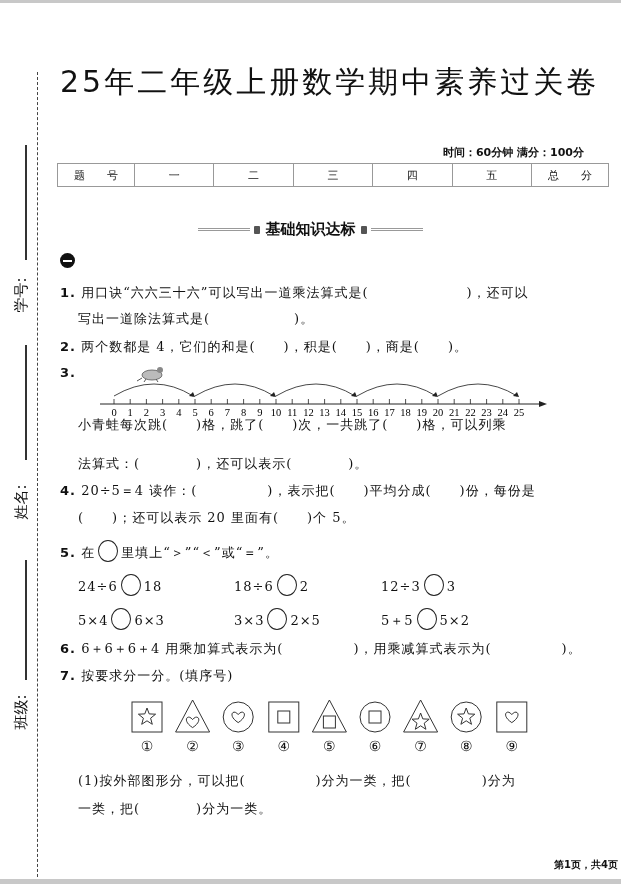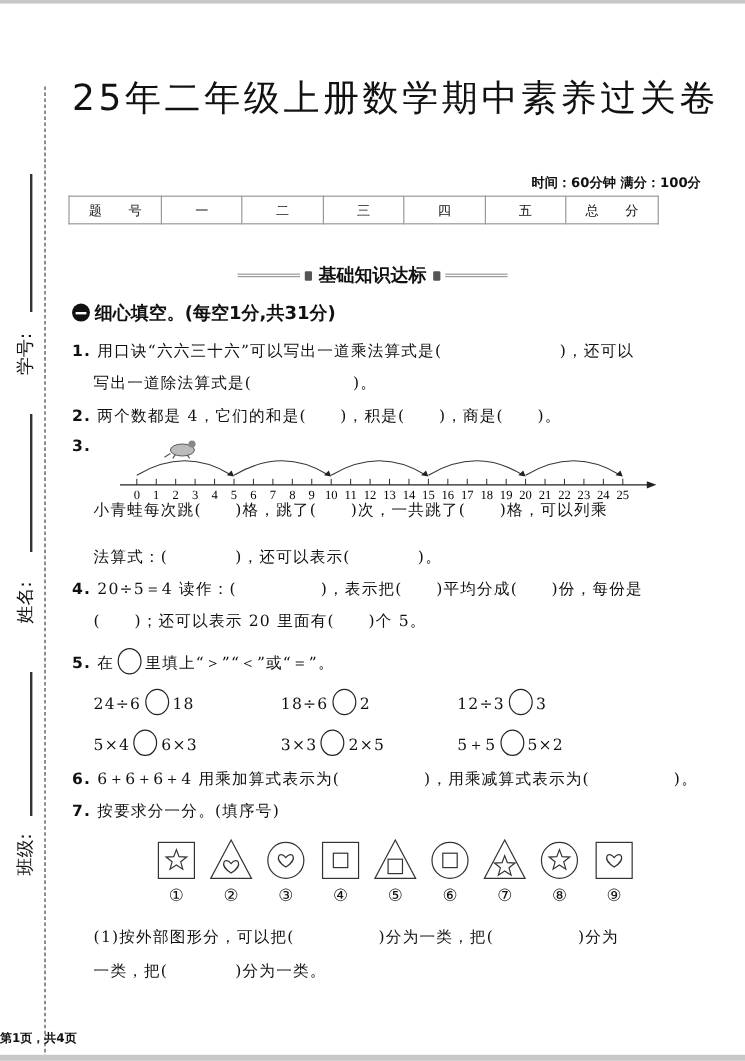--- a/index.html
+++ b/index.html
@@ -4,34 +4,34 @@
 <style>
   html,body{margin:0;padding:0;}
   body{width:621px;height:884px;background:#fff;position:relative;overflow:hidden;font-family:"DejaVu Serif","Liberation Serif",serif;color:#111;}
   .topbar{position:absolute;left:0;top:0;width:621px;height:3px;background:#c8c8c8;}
   .botbar{position:absolute;left:0;bottom:0;width:621px;height:5px;background:#c8c8c8;}
   .dashline{position:absolute;left:37px;top:72px;height:810px;border-left:1.5px dashed #444;}
   .sideline{position:absolute;left:25px;width:1.5px;background:#333;}
   .sidelabel{position:absolute;left:6px;width:30px;font-family:"DejaVu Sans","Liberation Sans",sans-serif;font-size:15px;transform:rotate(-90deg);transform-origin:center;white-space:nowrap;text-align:center;}
   .title{position:absolute;left:60px;top:62px;font-size:30px;letter-spacing:3px;font-family:"DejaVu Sans","Liberation Sans",sans-serif;font-weight:400;}
   .meta{position:absolute;right:37px;top:145px;font-size:11px;font-family:"DejaVu Sans","Liberation Sans",sans-serif;font-weight:bold;}
-  table.score{position:absolute;left:57px;top:163px;width:492px;border-collapse:collapse;font-size:11px;}
+  table.score{position:absolute;left:57px;top:163px;width:552px;border-collapse:collapse;font-size:11px;}
   table.score td{border:1px solid #999;height:20px;text-align:center;font-family:"DejaVu Sans","Liberation Sans",sans-serif;}
   .sect{position:absolute;left:0;width:621px;top:220px;text-align:center;font-size:15px;font-weight:bold;font-family:"DejaVu Sans","Liberation Sans",sans-serif;}
   .sect .deco{display:inline-block;width:52px;border-top:3px double #999;vertical-align:middle;margin:0 4px;}
   .sect .sq{display:inline-block;width:6px;height:8px;background:#555;vertical-align:middle;border-radius:1px;}
   .part{position:absolute;left:60px;top:252px;font-size:15px;font-weight:bold;font-family:"DejaVu Sans","Liberation Sans",sans-serif;}
   .part .num{display:inline-block;width:15px;height:15px;border-radius:50%;background:#111;vertical-align:-2px;position:relative;margin-right:4px;}
   .part .num::after{content:"";position:absolute;left:3px;right:3px;top:6.5px;height:2px;background:#fff;}
   .line{position:absolute;font-size:13px;white-space:pre;letter-spacing:1px;}
   .qn{font-family:"DejaVu Sans","Liberation Sans",sans-serif;font-weight:bold;}
   .circ{display:inline-block;width:18px;height:20px;border:1px solid #222;border-radius:50%;vertical-align:-5px;margin:0 3px;}
   .nl{position:absolute;left:0;top:0;}
   .shape-num{position:absolute;font-size:14px;text-align:center;width:30px;}
-  .footer{position:absolute;left:0;width:618px;top:858px;text-align:left;font-size:10px;font-weight:bold;font-family:"DejaVu Sans","Liberation Sans",sans-serif;}
+  .footer{position:absolute;left:0;width:618px;top:858px;text-align:right;font-size:10px;font-weight:bold;font-family:"DejaVu Sans","Liberation Sans",sans-serif;}
 </style>
 </head>
 <body>
 
 <div class="topbar"></div>
 <div class="dashline"></div>
 
 <div class="sideline" style="top:145px;height:115px;"></div>
 <div class="sidelabel" style="top:288px;">学号:</div>
 <div class="sideline" style="top:345px;height:115px;"></div>
@@ -56,21 +56,21 @@
 </tbody>
   </table>
 
 <div class="sect">
   <span class="deco"></span><span class="sq"></span>
   <span>基础知识达标</span>
   <span class="sq"></span><span class="deco"></span>
 </div>
 
 <div class="part">
-  <span class="num"></span><span>细心填空。(每空1分,共31分)</span>
+  <span class="num"></span>
 </div>
 
 <div class="line" style="left:60px;top:284px;"><span class="qn">1.</span> <span>用口诀“六六三十六”可以写出一道乘法算式是(　　　　　　　)，还可以</span></div>
 <div class="line" style="left:78px;top:310px;">写出一道除法算式是(　　　　　　)。</div>
 
 <div class="line" style="left:60px;top:338px;"><span class="qn">2.</span> <span>两个数都是 4，它们的和是(　　)，积是(　　)，商是(　　)。</span></div>
 
 <div class="line" style="left:60px;top:365px;"><span class="qn">3.</span></div>
 
 <svg class="nl" width="621" height="884" style="pointer-events:none">

